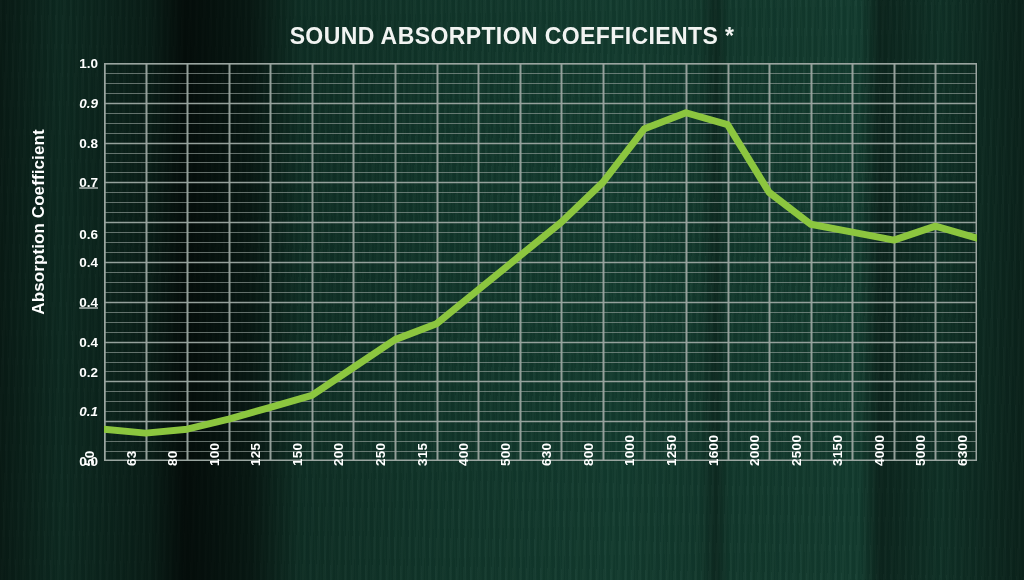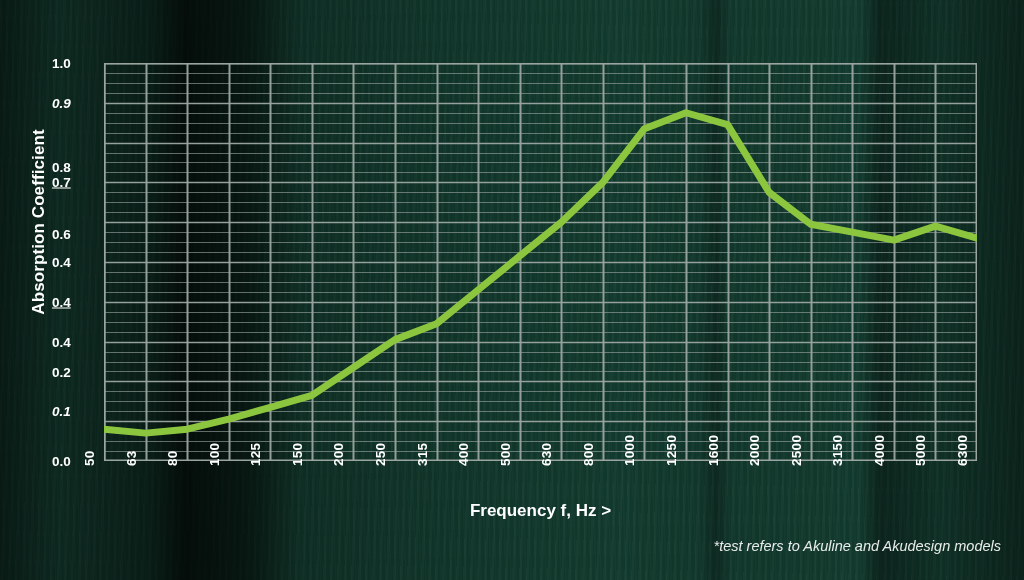--- a/index.html
+++ b/index.html
@@ -100,21 +100,21 @@
     width: 873px;
     height: 398px;
   }
 
   #plot-svg { display: block; }
 
   .ytick {
     position: absolute;
     right: 0;
     width: 46px;
-    text-align: left;
+    text-align: right;
     color: #ffffff;
     font-size: 13.5px;
     font-weight: bold;
     transform: translateY(-50%);
   }
 
   #ytick-layer {
     position: absolute;
     left: 48px;
     top: 63px;
@@ -140,33 +140,34 @@
     transform: rotate(180deg) translateX(50%);
     transform-origin: top left;
     letter-spacing: 0.3px;
   }
 </style>
 </head>
 <body>
 
 <div id="page">
 
+  <div id="chart-title">SOUND ABSORPTION COEFFICIENTS *</div>
 
   <div id="ylabel">Absorption Coefficient</div>
 
   <div id="ytick-layer">
       <div class="ytick" style="top: 398px;">0.0</div>
       <div class="ytick" style="top: 348px; font-style: italic;">0.1</div>
       <div class="ytick" style="top: 309px;">0.2</div>
       <div class="ytick" style="top: 278.6px;">0.4</div>
       <div class="ytick" style="top: 238.8px; text-decoration: underline;">0.4</div>
       <div class="ytick" style="top: 199px;">0.4</div>
       <div class="ytick" style="top: 171px;">0.6</div>
       <div class="ytick" style="top: 119.4px; text-decoration: underline;">0.7</div>
-      <div class="ytick" style="top: 79.6px; margin-top: 24px;">0.8</div>
+      <div class="ytick" style="top: 79.6px;">0.8</div>
       <div class="ytick" style="top: 39.8px; font-style: italic;">0.9</div>
       <div class="ytick" style="top: 0px;">1.0</div>
     </div>
 
   <div id="plot-area">
     <svg id="plot-svg" width="873" height="398" viewBox="0 0 873 398">
       <g id="minor-hgrid">
           <line x1="0" x2="873" y1="398.5" y2="398.5" stroke="#9aa5a0" stroke-width="1" opacity="0.62"></line>
           <line x1="0" x2="873" y1="388.5" y2="388.5" stroke="#9aa5a0" stroke-width="1" opacity="0.62"></line>
           <line x1="0" x2="873" y1="378.5" y2="378.5" stroke="#9aa5a0" stroke-width="1" opacity="0.62"></line>
@@ -269,17 +270,15 @@
       <div class="xtick" style="left: 582px;">1250</div>
       <div class="xtick" style="left: 623.571px;">1600</div>
       <div class="xtick" style="left: 665.143px;">2000</div>
       <div class="xtick" style="left: 706.714px;">2500</div>
       <div class="xtick" style="left: 748.286px;">3150</div>
       <div class="xtick" style="left: 789.857px;">4000</div>
       <div class="xtick" style="left: 831.429px;">5000</div>
       <div class="xtick" style="left: 873px;">6300</div>
     </div>
 
-  <div id="xlabel">Frequency f, Hz &gt;</div>
-
-  <div id="footnote">*test refers to Akuline and Akudesign models</div>
+
 
 </div>
 
 </body></html>

